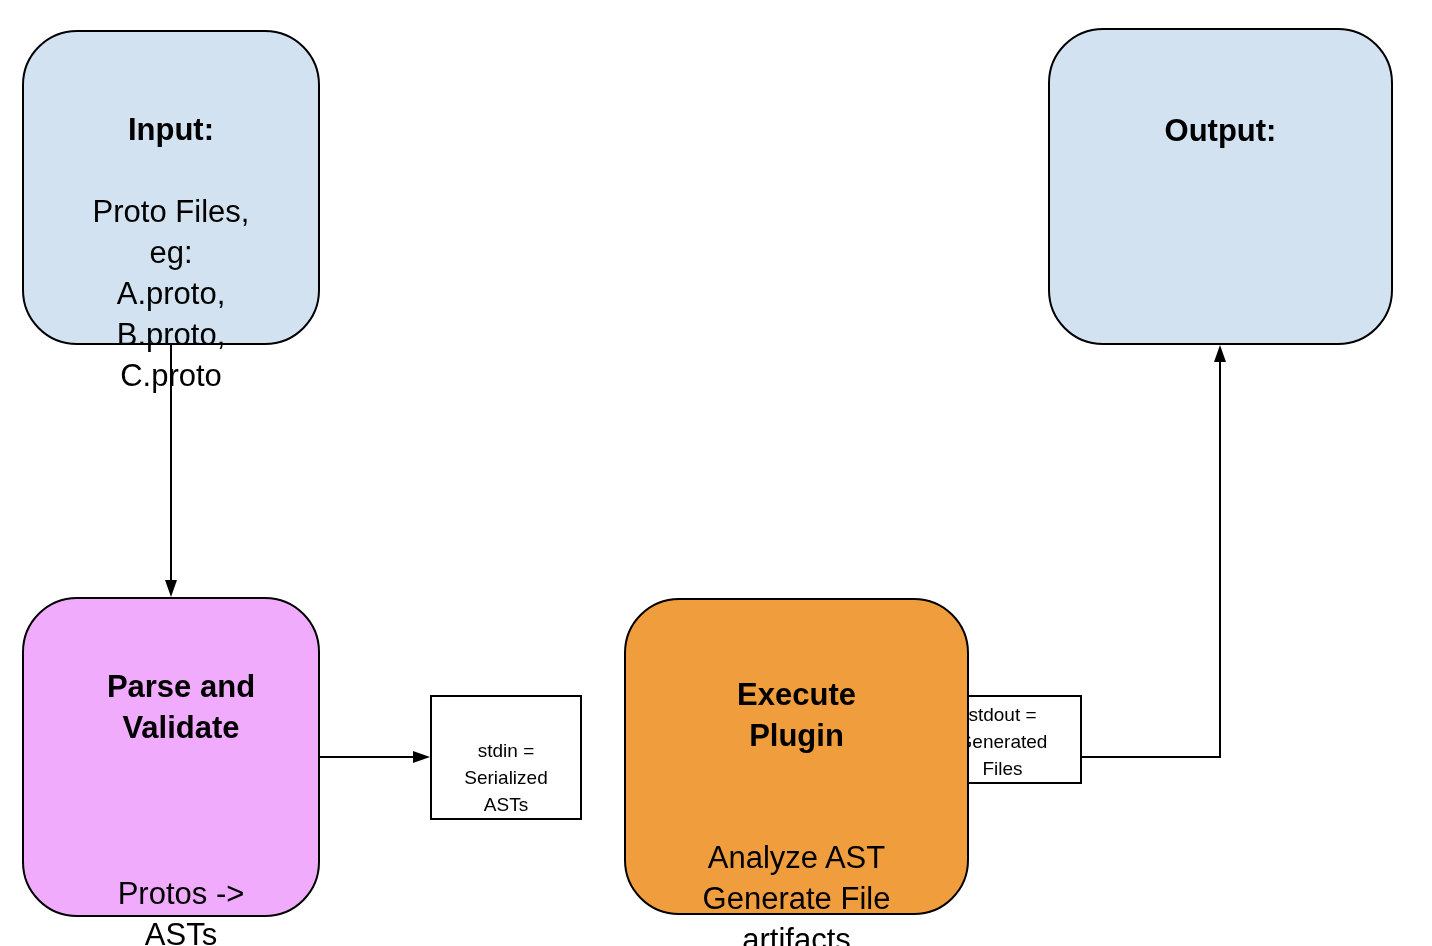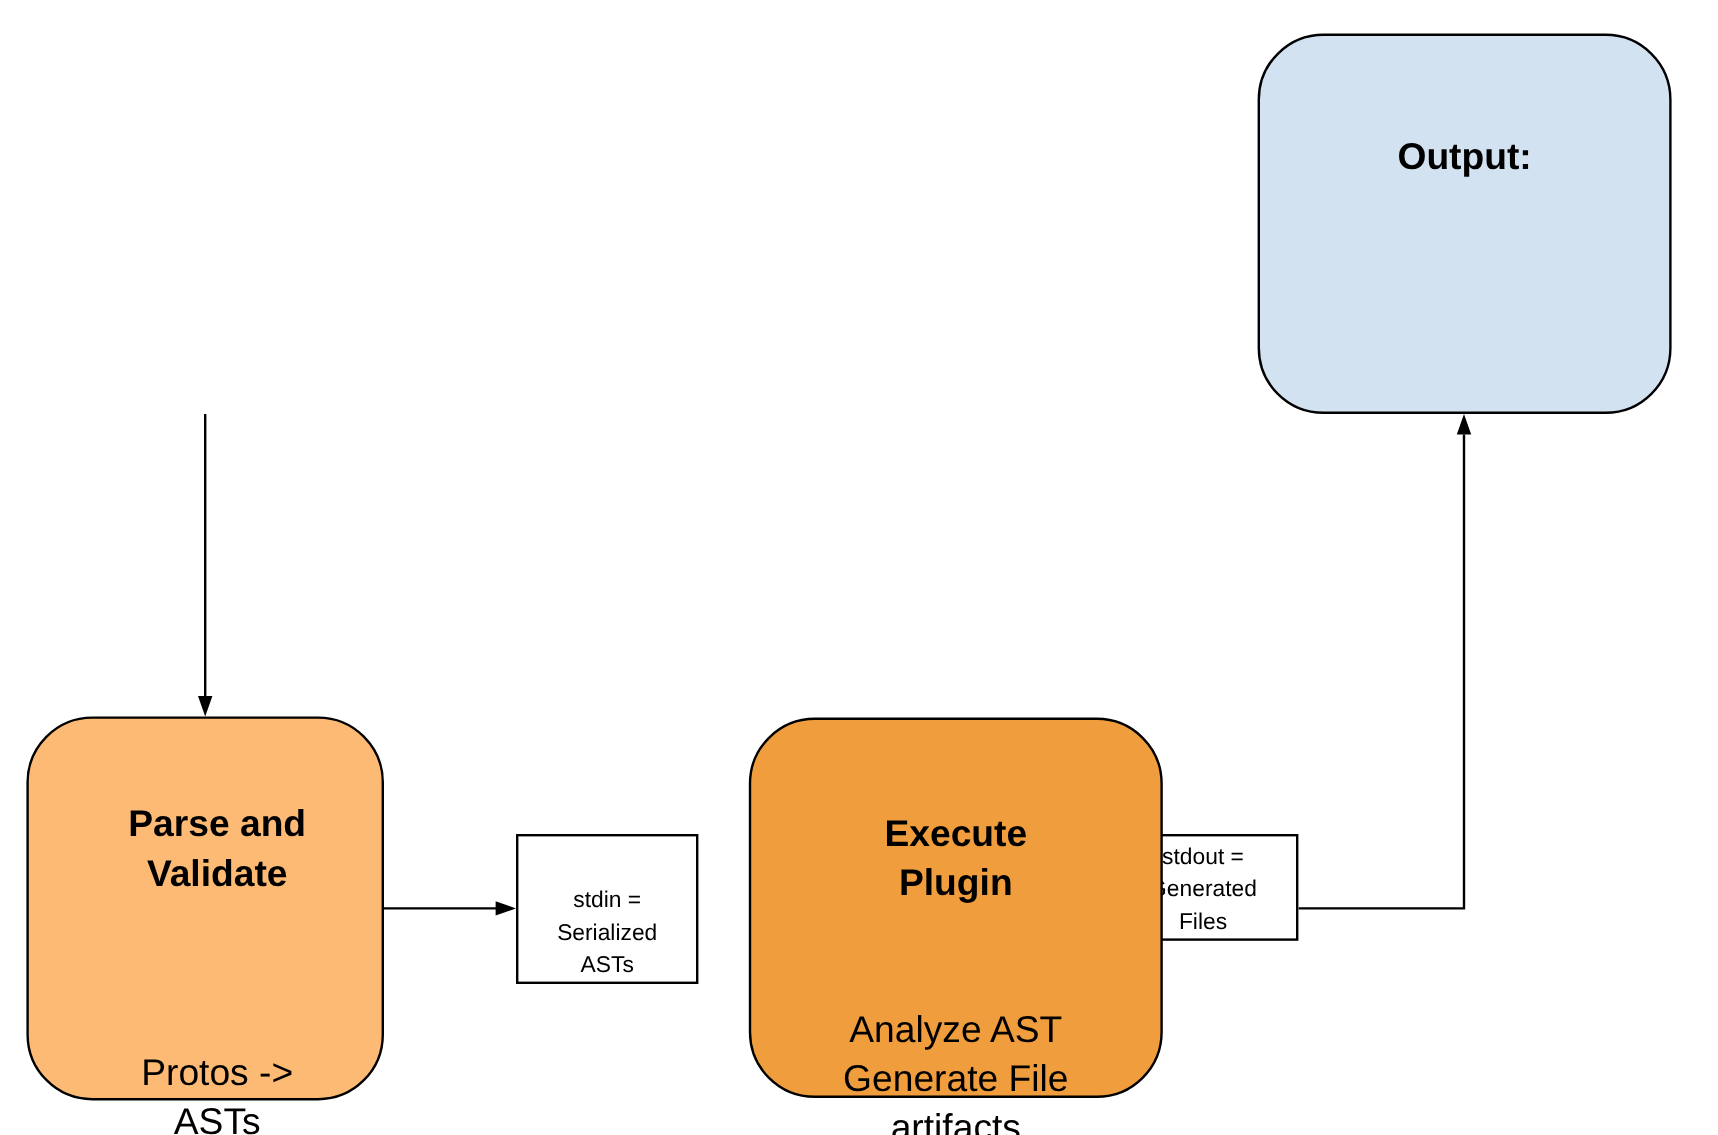--- a/index.html
+++ b/index.html
@@ -71,22 +71,30 @@
     <g>
       <line x1="320" y1="757" x2="414" y2="757" stroke="#000000" stroke-width="2"></line>
       <polygon points="430,757 413,751 413,763" fill="#000000"></polygon>
     </g>
     <g>
       <polyline points="1082,757 1220,757 1220,362" fill="none" stroke="#000000" stroke-width="2"></polyline>
       <polygon points="1220,345 1214,362 1226,362" fill="#000000"></polygon>
     </g>
   </svg>
 
+  <div class="node node-input" style="background-color: rgb(210, 226, 241);">
+    <div class="title">Input:</div>
+    <div class="body">Proto Files,
+eg:
+A.proto,
+B.proto,
+C.proto</div>
+  </div>
 
-  <div class="node node-parse" style="background-color: #fdba74; padding-left: 20px;">
+  <div class="node node-parse" style="background-color: #f0abfc; padding-left: 20px;">
     <div class="title">Parse and
 Validate</div>
     <div class="body">Protos -&gt;
 ASTs</div>
   </div>
 
   <div class="node node-output" style="background-color: rgb(210, 226, 241);">
     <div class="title">Output:</div>
   </div>
 

